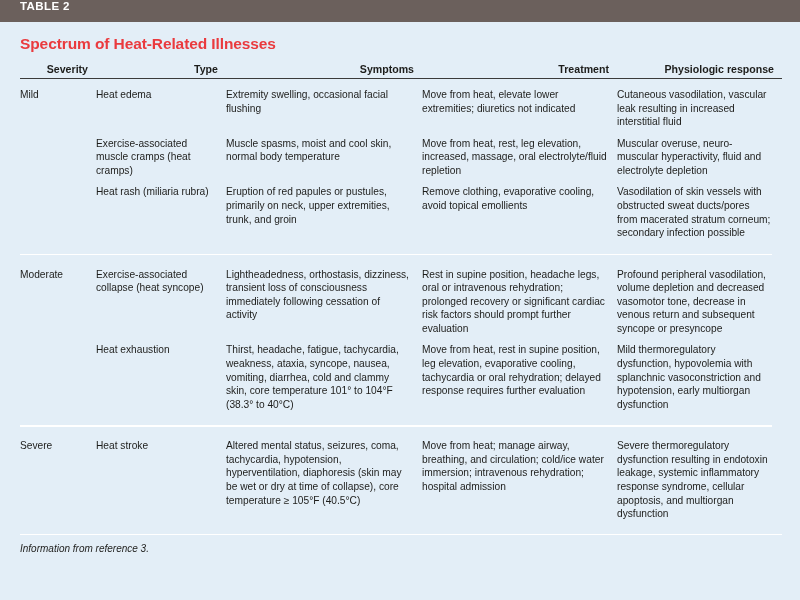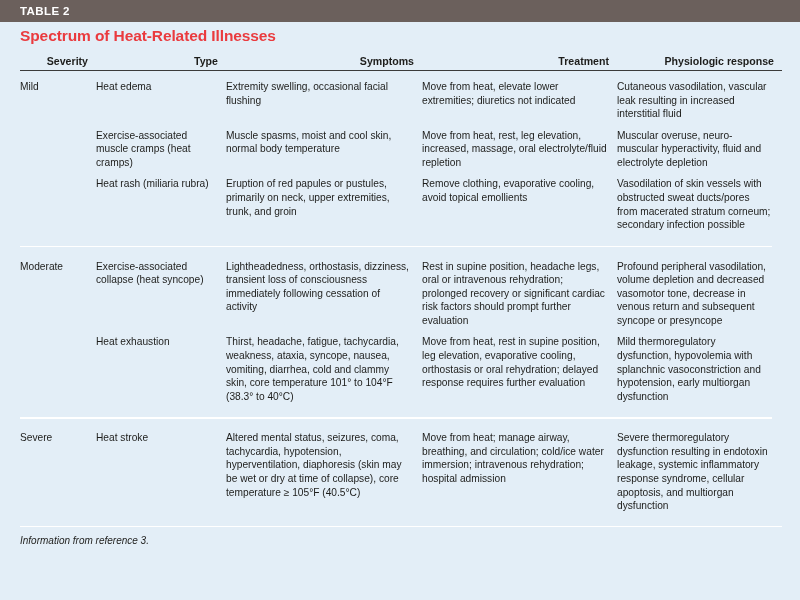--- a/index.html
+++ b/index.html
@@ -22,21 +22,20 @@
     height: 600px;
     background: #e3eef7;
     box-sizing: border-box;
   }
 
   
   .table-banner {
     height: 22px;
     background: #6b605c;
     display: flex;
-    align-items: center;
     padding: 0 0 0 20px;
     box-sizing: border-box;
   }
   .table-banner-label {
     color: #ffffff;
     font-size: 11.5px;
     font-weight: bold;
     letter-spacing: 0.4px;
   }
 
@@ -44,21 +43,21 @@
   .table-body {
     padding: 0 18px 0 20px;
     box-sizing: border-box;
   }
 
   .table-title {
     color: #ea3a3e;
     font-size: 15.5px;
     font-weight: bold;
     letter-spacing: -0.1px;
-    padding-top: 5px;
+    padding-top: 13px;
     padding-bottom: 0;
     line-height: 1.1;
   }
 
   table.heat-table {
     width: 762px;
     border-collapse: collapse;
     margin-top: 11px;
     table-layout: fixed;
   }
@@ -193,21 +192,21 @@
           <td>Moderate</td>
           <td>Exercise-associated collapse (heat syncope)</td>
           <td>Lightheadedness, orthostasis, dizziness, transient loss of consciousness immediately following cessation of activity</td>
           <td>Rest in supine position, headache legs, oral or intravenous rehydration; prolonged recovery or significant cardiac risk factors should prompt further evaluation</td>
           <td>Profound peripheral vasodilation, volume depletion and decreased vasomotor tone, decrease in venous return and subsequent syncope or presyncope</td>
         </tr>
         <tr class="grp-mid grp-last">
           <td></td>
           <td>Heat exhaustion</td>
           <td>Thirst, headache, fatigue, tachycardia, weakness, ataxia, syncope, nausea, vomiting, diarrhea, cold and clammy skin, core temperature 101° to 104°F (38.3° to 40°C)</td>
-          <td>Move from heat, rest in supine position, leg elevation, evaporative cooling, orthostasis or oral rehydration; delayed response requires further evaluation</td>
+          <td>Move from heat, rest in supine position, leg elevation, evaporative cooling, tachycardia or oral rehydration; delayed response requires further evaluation</td>
           <td>Mild thermoregulatory dysfunction, hypovolemia with splanchnic vasoconstriction and hypotension, early multiorgan dysfunction</td>
         </tr>
 
         <tr class="section-rule">
           <td colspan="5">
               <div class="rule"></div>
             </td>
         </tr>
 
         <tr class="grp-first grp-last">

